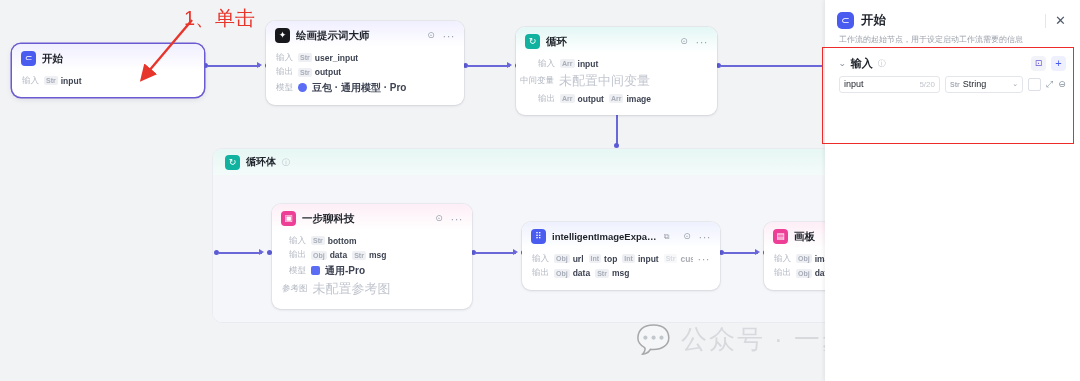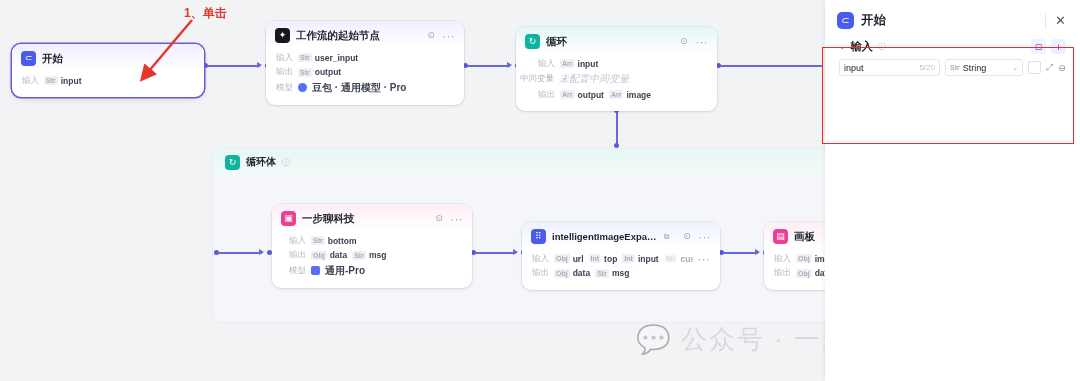--- a/index.html
+++ b/index.html
@@ -27,21 +27,21 @@
             font-size:9px;color:#fff;line-height:1;}
   .node-title{font-size:10.5px;font-weight:700;color:#1d2129;white-space:nowrap;overflow:hidden;text-overflow:ellipsis;}
   .node-head-spacer{flex:1;}
   .head-btn{width:11px;height:11px;flex:none;color:#9aa0ab;font-size:9px;line-height:11px;text-align:center;}
   .head-dots{color:#9aa0ab;font-size:11px;line-height:8px;letter-spacing:.5px;flex:none;}
   .node-body{padding:2px 10px 8px 10px;}
   .row{display:flex;align-items:center;gap:5px;margin:2.5px 0;min-height:11px;}
   .row-label{font-size:8.5px;color:#b3b8c2;white-space:nowrap;flex:none;}
   .chip{display:inline-flex;align-items:center;gap:3px;font-size:8.5px;font-weight:700;color:#3d4352;white-space:nowrap;}
   .chip .t{font-size:7px;font-weight:700;color:#a8adb8;background:#eef0f4;border-radius:2px;padding:0 2px;line-height:9px;}
-  .muted{font-size:10px;color:#c2c6cf;white-space:nowrap;font-style:italic;}
+  .muted{font-size:13px;color:#c2c6cf;white-space:nowrap;}
   .val{font-size:10px;color:#3d4352;font-weight:700;white-space:nowrap;}
   .sq{width:9px;height:9px;border-radius:2px;display:inline-block;flex:none;}
 
   
   .dot{position:absolute;width:5px;height:5px;border-radius:50%;background:#5b5bd6;}
   .hline{position:absolute;height:1.4px;background:#6a68d8;}
   .vline{position:absolute;width:1.4px;background:#6a68d8;}
   .arrow{position:absolute;width:0;height:0;border-top:3.2px solid transparent;border-bottom:3.2px solid transparent;border-left:5px solid #6a68d8;}
 
   
@@ -91,21 +91,21 @@
   .inputbox .cnt{font-size:8px;color:#c0c4cc;}
   .selbox{width:78px;height:17px;border:1px solid #e5e6eb;border-radius:3px;display:flex;align-items:center;
           padding:0 4px;box-sizing:border-box;gap:3px;background:#fff;}
   .selbox .st{font-size:7px;color:#a8adb8;font-weight:700;}
   .selbox .sv{font-size:9px;color:#1d2129;flex:1;}
   .selbox .cv{font-size:7px;color:#9aa0ab;}
   .chkbox{width:11px;height:11px;border:1px solid #dcdfe6;border-radius:2px;background:#fff;flex:none;}
   .mini{font-size:9px;color:#86909c;cursor:pointer;}
 
   
-  #anno{position:absolute;left:184px;top:5px;font-size:12px;font-weight:700;color:#e8352c;white-space:nowrap;text-align:right;}
+  #anno{position:absolute;left:184px;top:5px;font-size:20px;font-weight:400;color:#e8352c;white-space:nowrap;text-align:right;}
   #annoarrow{position:absolute;left:0;top:0;width:1080px;height:381px;pointer-events:none;}
 
   
   #wm{position:absolute;left:636px;top:322px;display:flex;align-items:center;gap:10px;opacity:.30;}
   #wm .wmlogo{font-size:28px;color:#9aa0a8;line-height:1;}
   #wm .wmtext{font-size:26px;color:#9aa0a8;letter-spacing:2px;white-space:nowrap;}
   #wm2{position:absolute;left:830px;top:318px;opacity:.18;font-size:27px;color:#8b9097;letter-spacing:2px;
        white-space:nowrap;transform:rotate(-5deg);}
 </style>
 </head>
@@ -172,21 +172,21 @@
         </span>
       </div>
     </div>
   </div>
 
   <div class="node" style="left:266px;top:21px;width:198px;">
     <div class="node-head tint-purple">
       <span class="node-ico" style="background:#16181c">
         <span>✦</span>
       </span>
-      <span class="node-title">工作流的起始节点</span>
+      <span class="node-title">绘画提示词大师</span>
       <span class="node-head-spacer"></span>
       <span class="head-btn">⊙</span>
       <span class="head-dots">···</span>
     </div>
     <div class="node-body">
       <div class="row">
         <span class="row-label">输入</span>
         <span class="chip">
           <span class="t">Str</span>
           <span>user_input</span>
@@ -269,20 +269,24 @@
         </span>
         <span class="chip">
           <span class="t">Str</span>
           <span>msg</span>
         </span>
       </div>
       <div class="row">
         <span class="row-label">模型</span>
         <span class="sq" style="background:#5b6cf5"></span>
         <span class="val">通用-Pro</span>
+      </div>
+      <div class="row" style="margin-left:-7px">
+        <span class="row-label">参考图</span>
+        <span class="muted">未配置参考图</span>
       </div>
     </div>
   </div>
 
   <div class="node" style="left:522px;top:222px;width:198px;">
     <div class="node-head tint-blue">
       <span class="node-ico" style="background:#4a5cf0">
         <span>⠿</span>
       </span>
       <span class="node-title" style="font-size:9.5px;max-width:110px">intelligentImageExpansion</span>
@@ -372,20 +376,21 @@
 <div id="panel">
   <div class="p-head">
     <span class="p-ico">
         <span>⊂</span>
       </span>
     <span class="p-title">开始</span>
     <span class="p-spacer"></span>
     <span class="p-divider"></span>
     <span class="p-close">✕</span>
   </div>
+  <div class="p-desc">工作流的起始节点，用于设定启动工作流需要的信息</div>
 
   <div class="sec">
     <div class="sec-head">
       <span class="chev">⌄</span>
       <span class="sec-title">输入</span>
       <span class="sec-info">ⓘ</span>
       <span class="sec-actions">
         <span class="act-btn">⊡</span>
         <span class="act-btn primary">+</span>
       </span>

